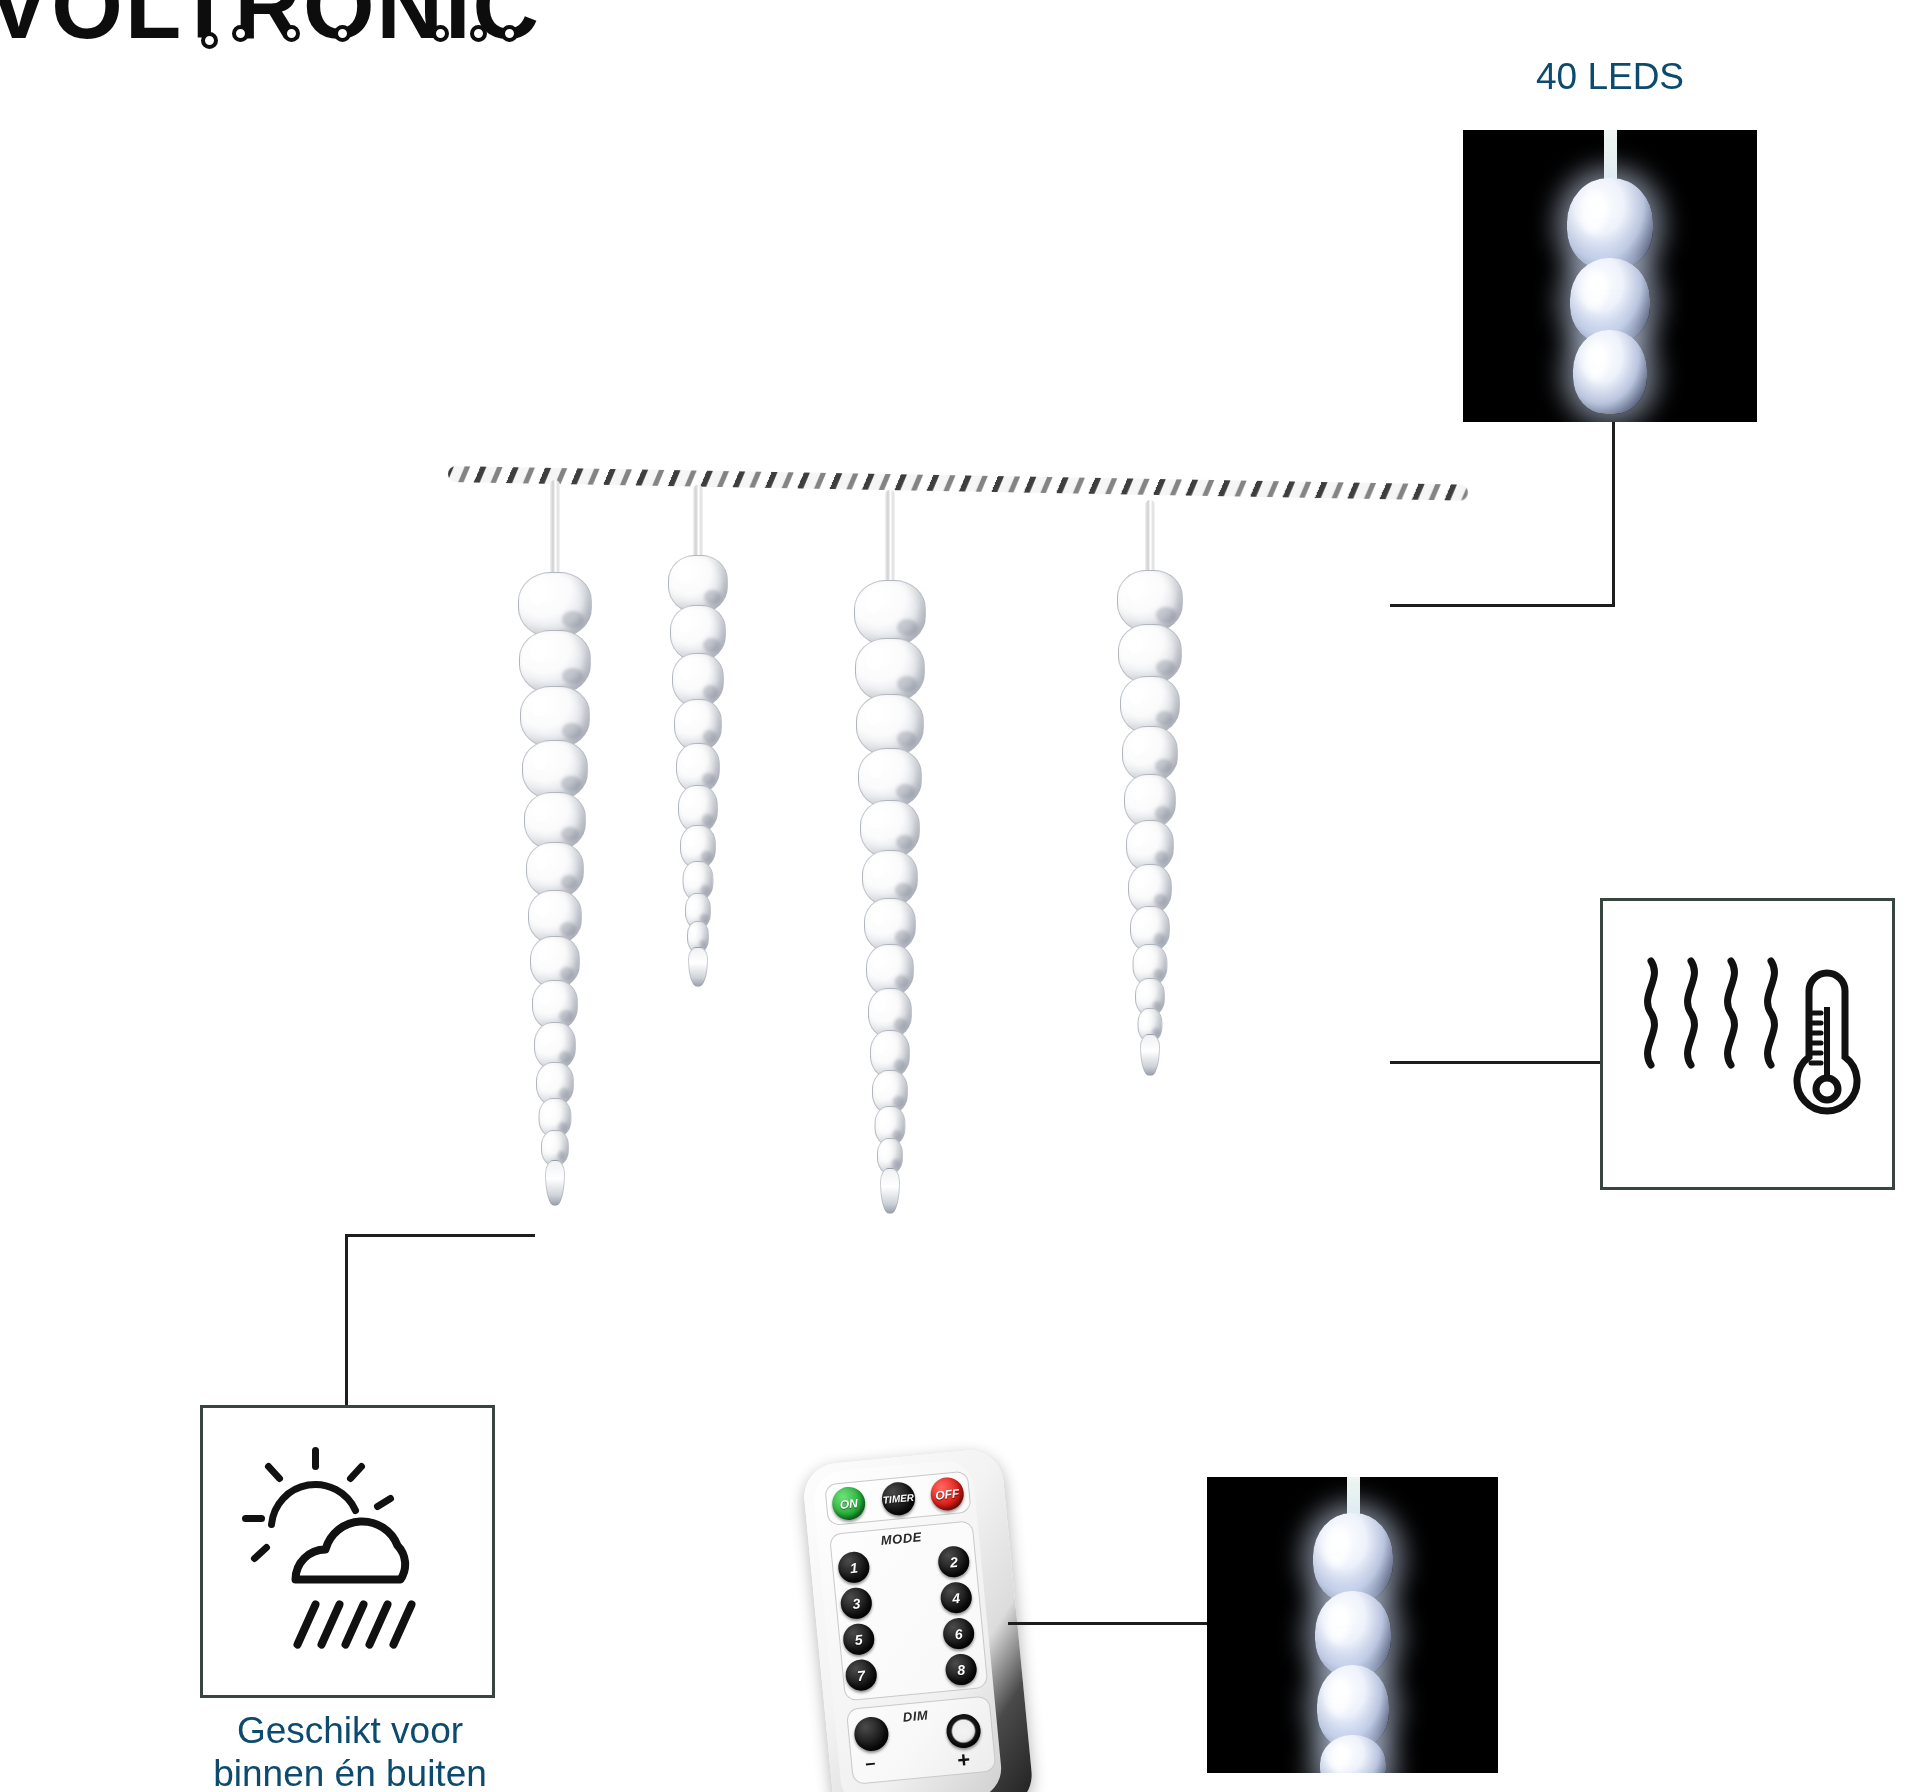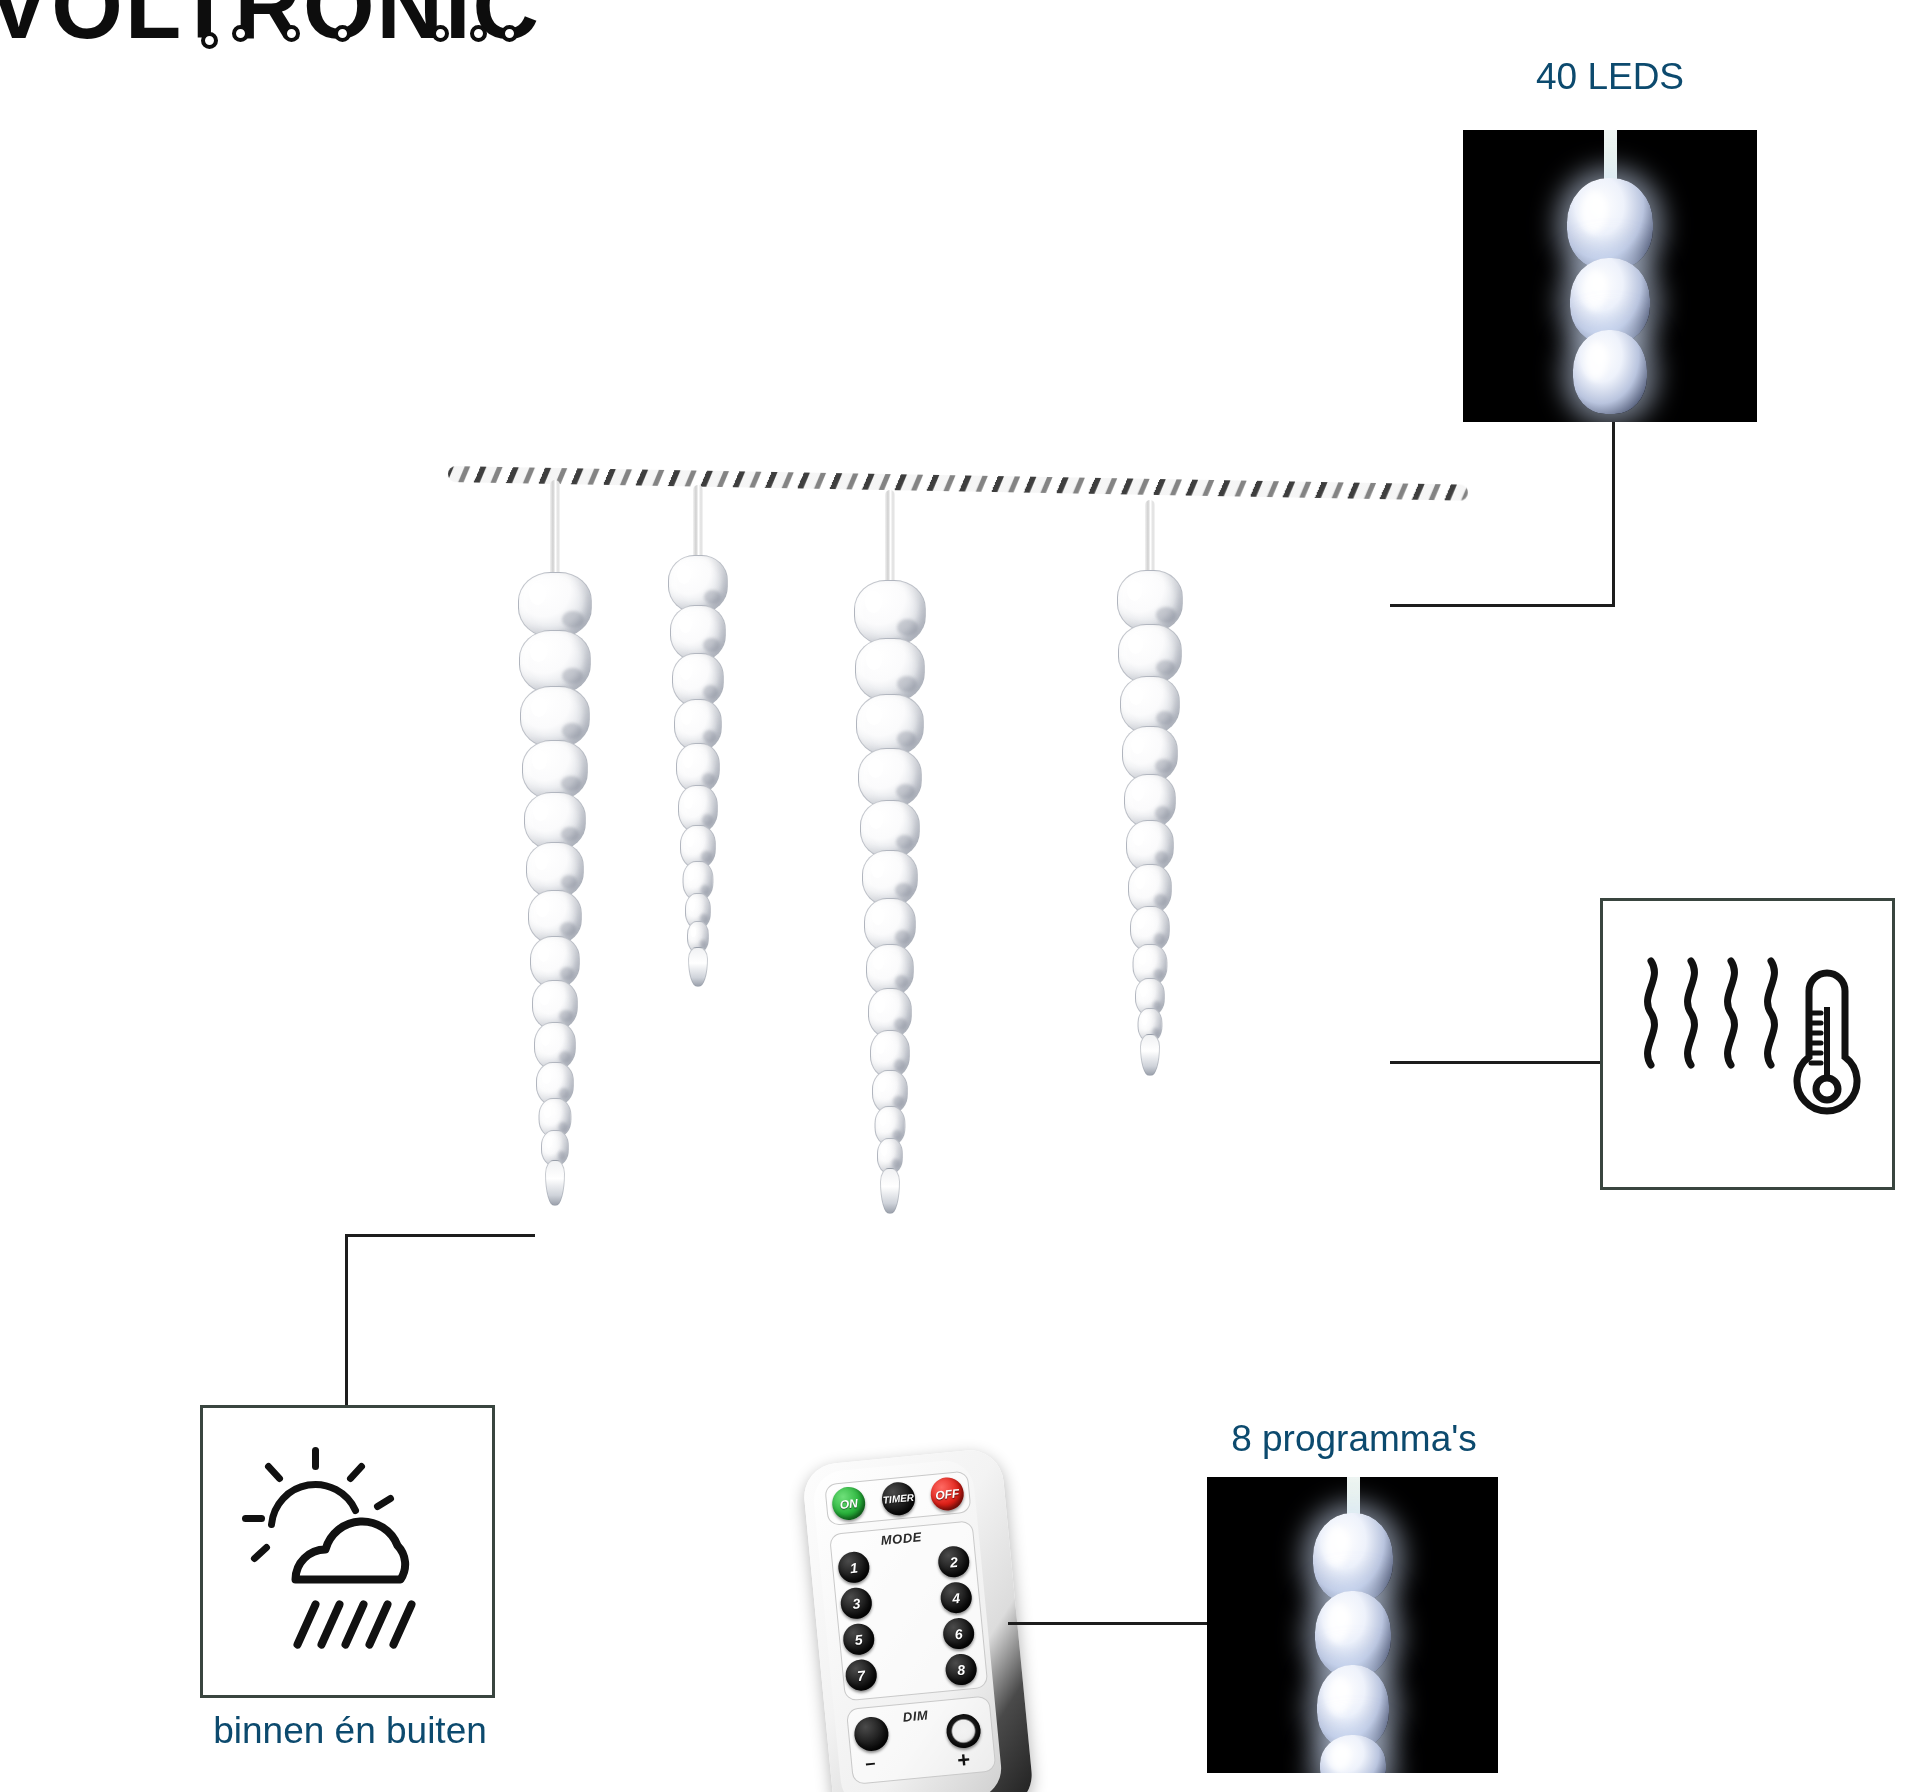--- a/index.html
+++ b/index.html
@@ -310,20 +310,21 @@
         <path d="M62 200 l18 -40"></path>
         <path d="M86 200 l18 -40"></path>
         <path d="M110 200 l18 -40"></path>
         <path d="M134 200 l18 -40"></path>
         <path d="M158 200 l18 -40"></path>
       </g>
     </svg>
   </div>
 
   <div class="cap center" style="left:160px; top:1710px; width:380px;">
+    <div>Geschikt voor</div>
     <div>binnen én buiten</div>
   </div>
 
   <div class="remote" style="left:818px; top:1456px; width:200px; height:360px;">
     <div class="remote-body"></div>
     <div class="remote-face">
 
       <div class="pad" style="left:12px; top:12px; width:144px; height:42px;"></div>
       <div class="key green" style="left:18px; top:17px; width:33px; height:33px; font-size:12px;">ON</div>
       <div class="key black" style="left:68px; top:17px; width:33px; height:33px; font-size:10px;">TIMER</div>
@@ -348,21 +349,20 @@
       <div class="key black sunburst" style="left:110px; top:254px; width:34px; height:34px;
                   background: radial-gradient(circle at 50% 50%, #f2f2f2 0%, #eeeeee 45%, #1a1a1a 52%, #000 100%);"></div>
 
       <div class="dimsign" style="left:26px; top:285px; font-size:18px;">−</div>
       <div class="dimsign" style="left:118px; top:287px;">+</div>
     </div>
   </div>
 
   <div class="ln h" style="left:1008px; top:1622px; width:200px;"></div>
 
-  <div class="cap center" style="left:1168px; top:1418px; width:372px;">8 programma's</div>
 
   <div class="photo" style="left:1207px; top:1477px; width:291px; height:296px;">
     <div class="wire" style="height:44px;"></div>
     <div class="bulb" style="top:36px;  width:80px; height:90px;"></div>
     <div class="bulb" style="top:114px; width:76px; height:86px;"></div>
     <div class="bulb" style="top:188px; width:72px; height:84px;"></div>
     <div class="bulb" style="top:258px; width:66px; height:60px;"></div>
   </div>
 
 </div>

